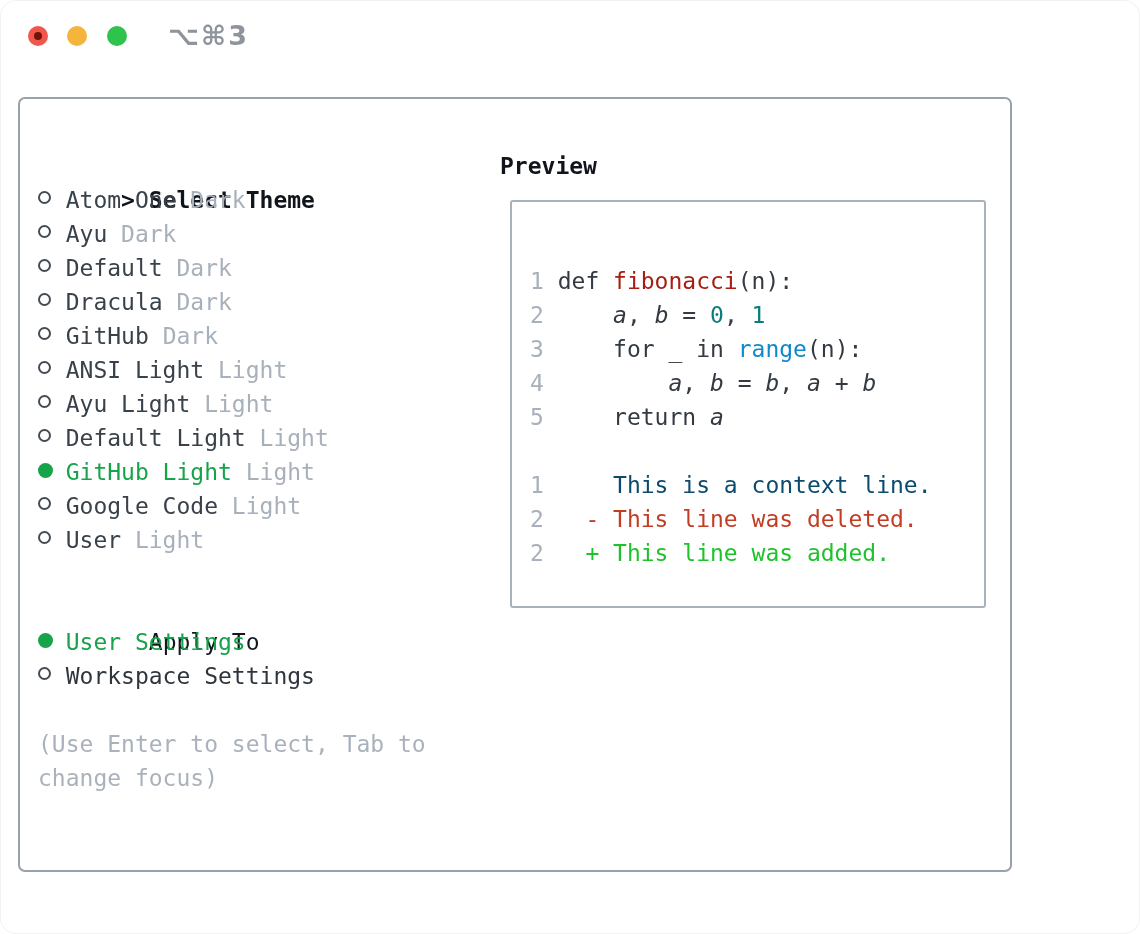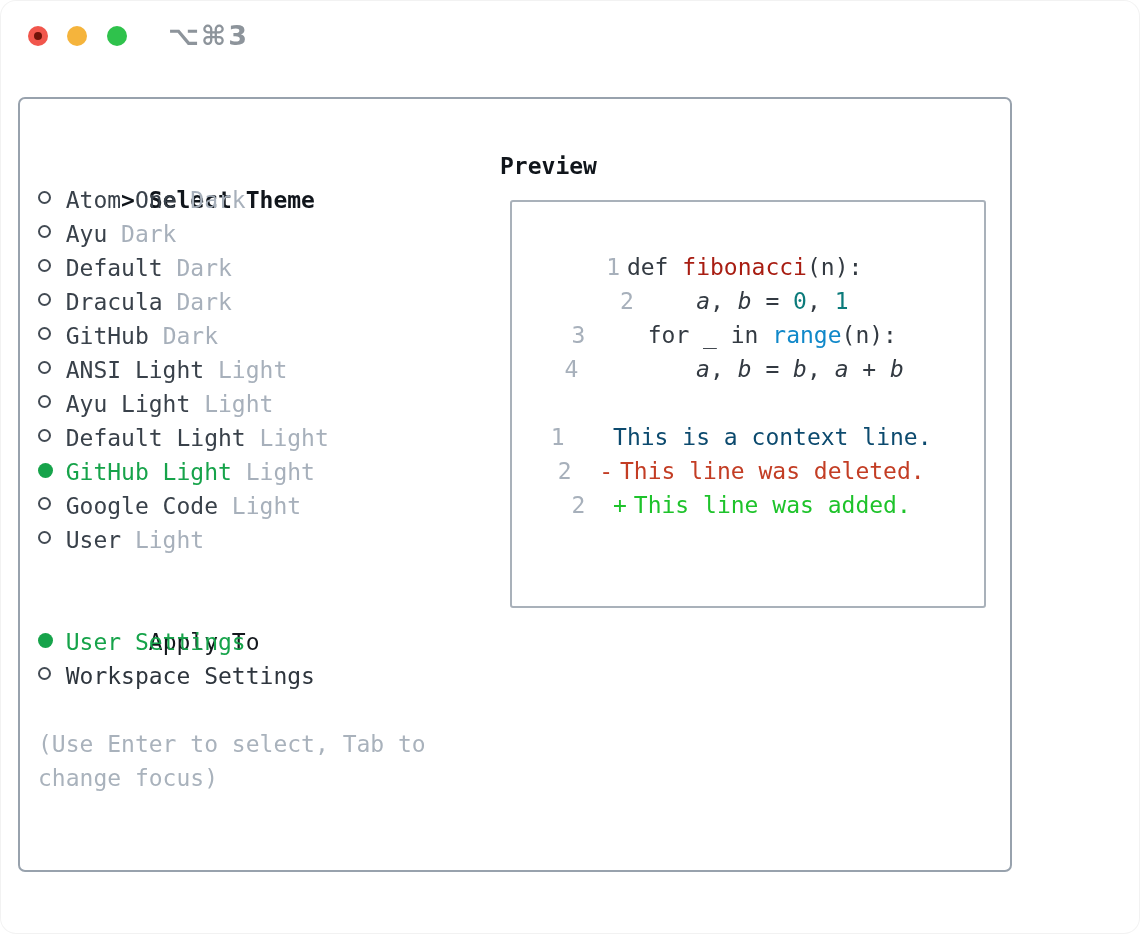--- a/index.html
+++ b/index.html
@@ -49,21 +49,21 @@
   .hint { color:#a9b2bc; }
   .spacer { height:34px; }
 
   
   .preview-title { position:absolute; left:500px; top:149px; height:34px; line-height:34px;
                    font-size:23px; font-weight:bold; color:#10151b;text-align:right; }
   .preview-box {
     position:absolute; left:510px; top:200px; width:476px; height:408px;
     border:2px solid #a9b1ba; border-radius:3px; box-sizing:border-box; background:#ffffff;
   }
-  .code { position:absolute; left:530px; top:250px;text-align:center; }
+  .code { position:absolute; left:530px; top:264px; }
   .ln     { display:inline-block; width:2ch; color:#a7b0bb; }
   .ln-d   { display:inline-block; width:4ch; color:#a7b0bb; }
   .sign   { display:inline-block; width:2ch; }
   .tk-plain   { color:#333a42; }
   .tk-funcdef { color:#a81d12; }
   .tk-num     { color:#0c7b7b; }
   .tk-call    { color:#1088c9; }
   .tk-var     { color:#333a42; font-style:italic; }
   .diff-context .txt  { color:#0c4a6e; }
   .diff-deleted .sign, .diff-deleted .txt { color:#c33d24; }
@@ -111,19 +111,20 @@
     <div class="row hint">change focus)</div>
   </div>
 
   <div class="preview-title">Preview</div>
   <div class="preview-box"></div>
   <div class="code" id="code-container">
       <div class="row"><span class="ln">1</span><span class="tk-plain">def </span><span class="tk-funcdef">fibonacci</span><span class="tk-plain">(n):</span></div>
       <div class="row"><span class="ln">2</span><span class="tk-plain">    </span><span class="tk-var">a</span><span class="tk-plain">, </span><span class="tk-var">b</span><span class="tk-plain"> = </span><span class="tk-num">0</span><span class="tk-plain">, </span><span class="tk-num">1</span></div>
       <div class="row"><span class="ln">3</span><span class="tk-plain">    for _ in </span><span class="tk-call">range</span><span class="tk-plain">(n):</span></div>
       <div class="row"><span class="ln">4</span><span class="tk-plain">        </span><span class="tk-var">a</span><span class="tk-plain">, </span><span class="tk-var">b</span><span class="tk-plain"> = </span><span class="tk-var">b</span><span class="tk-plain">, </span><span class="tk-var">a</span><span class="tk-plain"> + </span><span class="tk-var">b</span></div>
+      <div class="row"><span class="ln">5</span><span class="tk-plain">    return </span><span class="tk-var">a</span></div>
       <div class="spacer"></div>
       <div class="row diff-context"><span class="ln-d">1</span><span class="sign"> </span><span class="txt">This is a context line.</span></div>
       <div class="row diff-deleted"><span class="ln-d">2</span><span class="sign">-</span><span class="txt">This line was deleted.</span></div>
       <div class="row diff-added"><span class="ln-d">2</span><span class="sign">+</span><span class="txt">This line was added.</span></div>
     </div>
 
 </div>
 
 </body></html>

